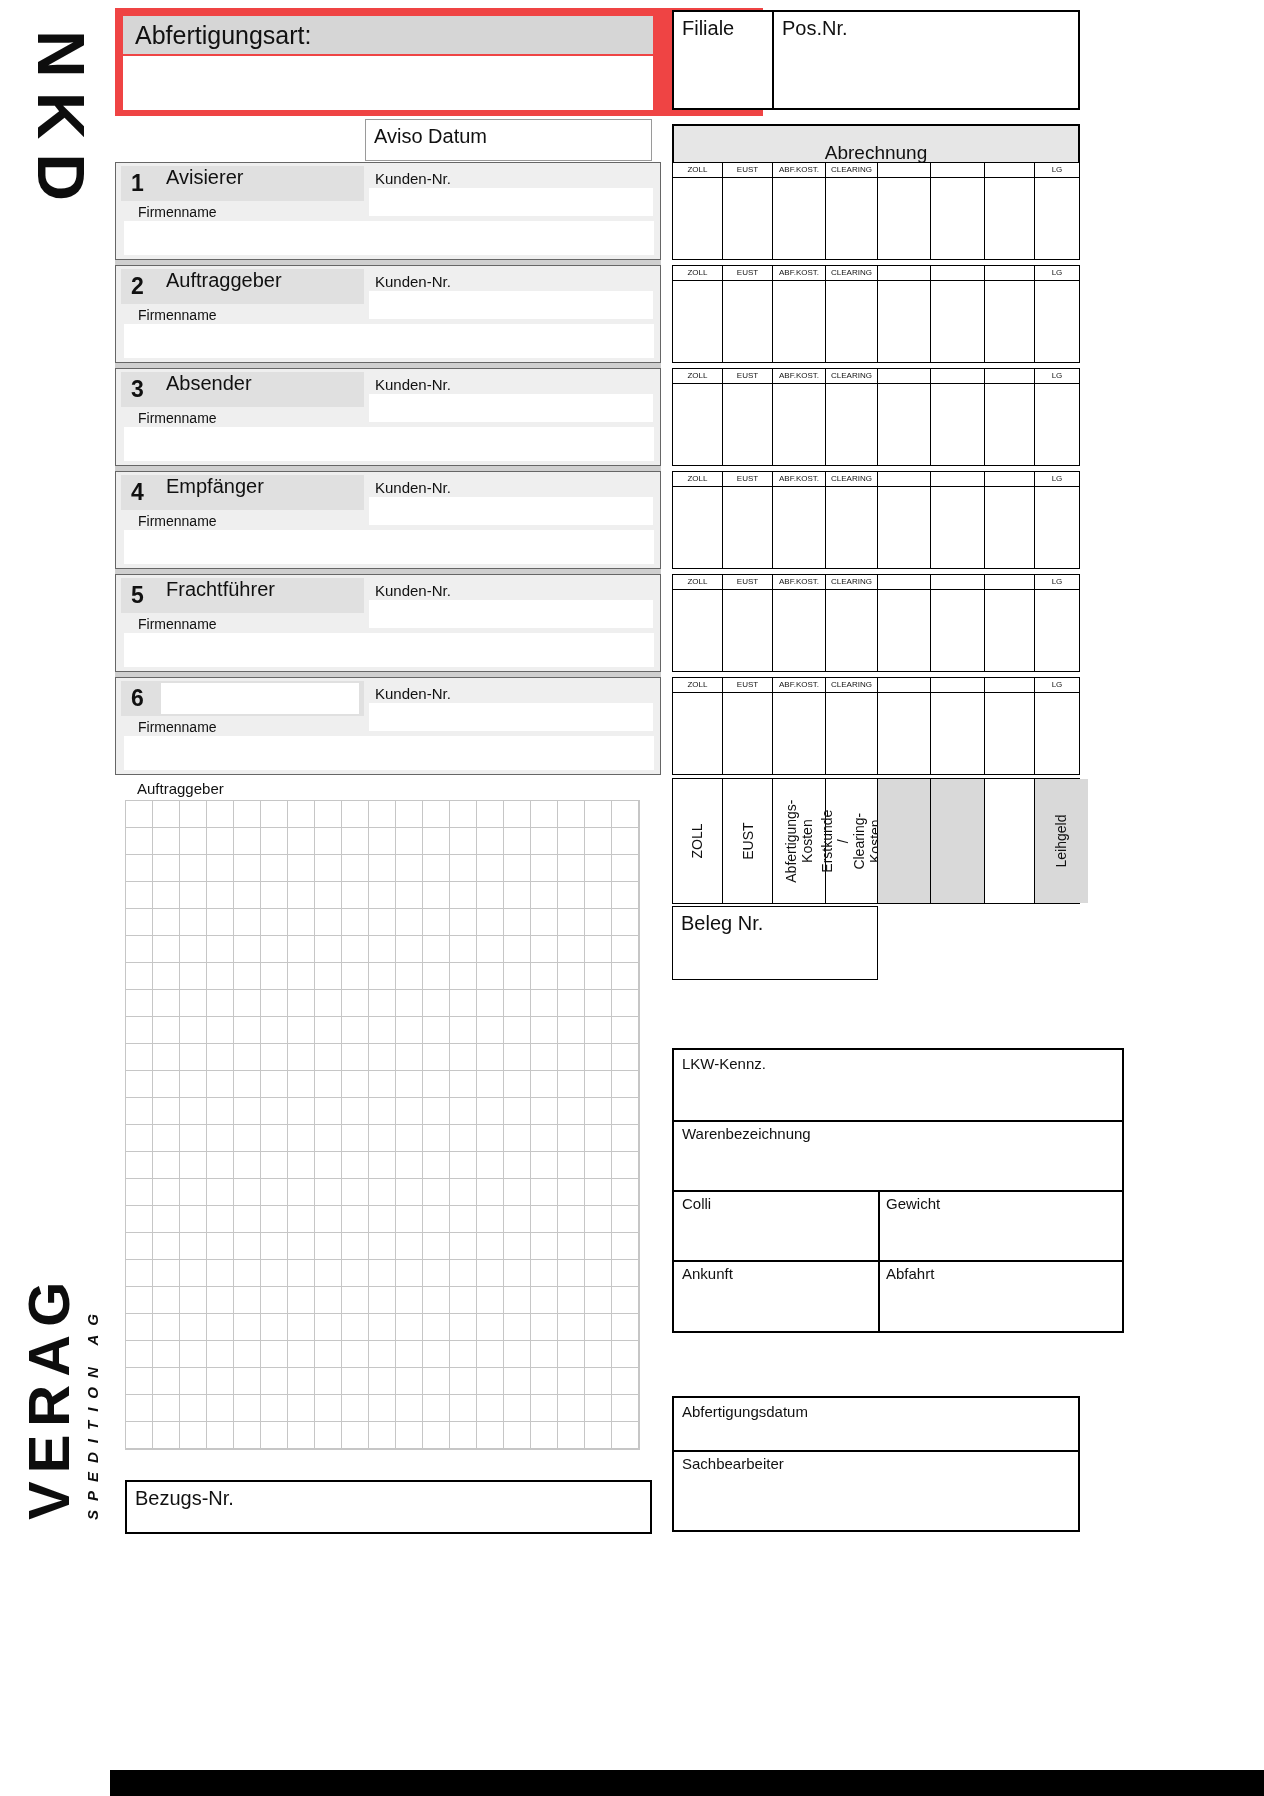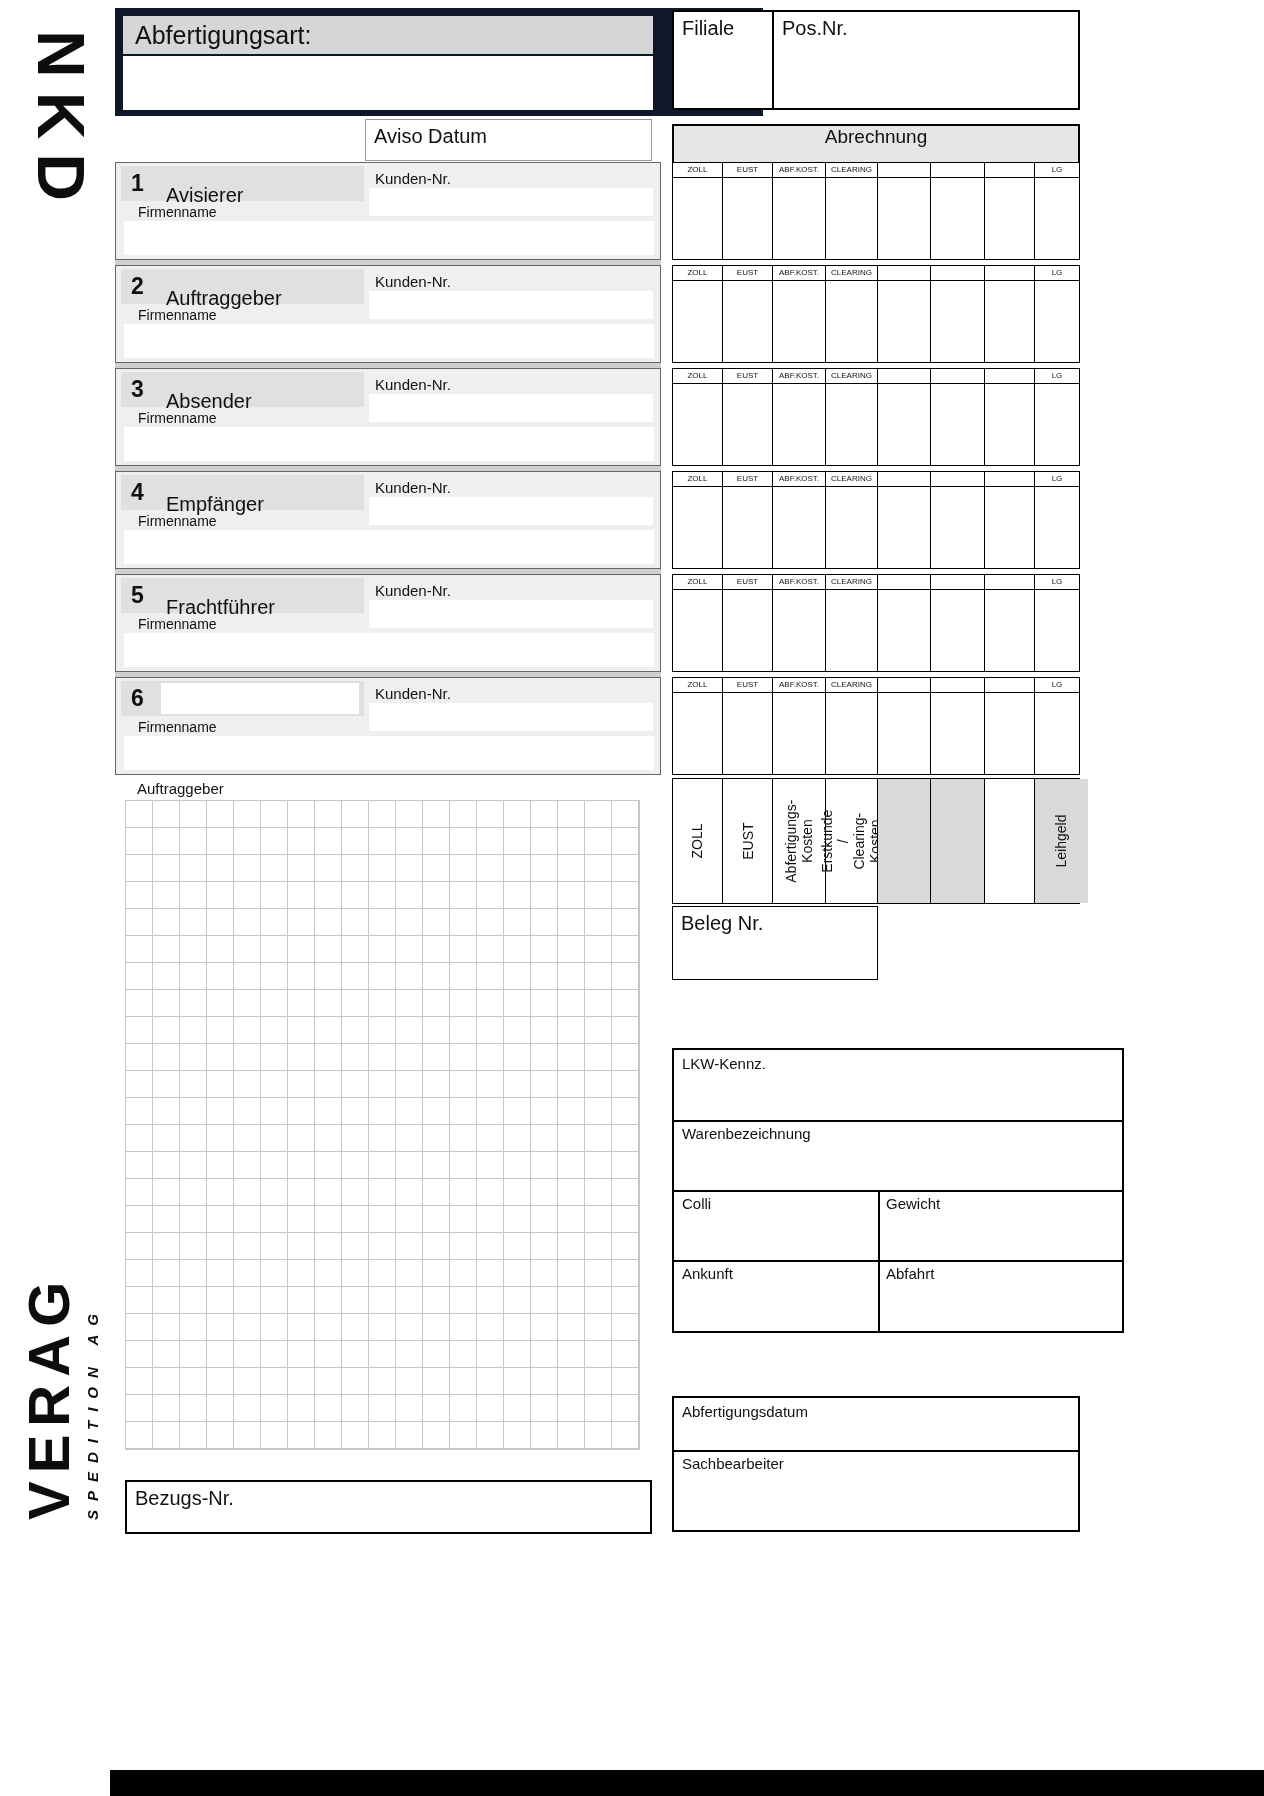--- a/index.html
+++ b/index.html
@@ -15,41 +15,41 @@
     letter-spacing:14px; line-height:1; color:#0d0d0d; white-space:nowrap;
   }
   .verag {
     position:absolute; left:20px; top:1520px; transform-origin:0 0;
     transform:rotate(-90deg); line-height:1; white-space:nowrap; color:#0d0d0d;
   }
   .verag-big { font-size:58px; font-weight:900; letter-spacing:8px; }
   .verag-sub { font-size:15px; font-weight:bold; font-style:italic; letter-spacing:9px; margin-top:7px; }
 
   
-  .abf-panel { position:absolute; left:115px; top:8px; width:648px; height:108px; background:#0f172a; }
+  .abf-panel { position:absolute; left:115px; top:8px; width:648px; height:108px; background:#ef4444; }
   .abf-band  { position:absolute; left:8px; top:8px; width:530px; height:38px; background:#d6d6d6; }
   .abf-label { position:absolute; left:12px; top:5px; font-size:25px; }
   .abf-input { position:absolute; left:8px; top:48px; width:530px; height:54px; background:#fff; }
 
   
   .filiale-box { position:absolute; left:672px; top:10px; width:408px; height:100px; border:2px solid #000; background:#fff; box-sizing:border-box; }
   .filiale-cell { position:absolute; left:0; top:0; width:100px; height:100%; border-right:2px solid #000; box-sizing:border-box; }
   .posnr-cell { position:absolute; left:100px; top:0; right:0; height:100%; }
   .cell-label { position:absolute; left:8px; top:5px; font-size:20px; }
 
   .aviso-box { position:absolute; left:365px; top:119px; width:287px; height:42px; background:#fff; border:1px solid #9a9a9a; box-sizing:border-box;text-align:center; }
 
-  .abr-header { position:absolute; left:672px; top:124px; width:408px; height:42px; background:#e6e6e6; border:2px solid #000; box-sizing:border-box; display:flex; align-items:flex-start; justify-content:center; font-size:19px; }
+  .abr-header { position:absolute; left:672px; top:124px; width:408px; height:42px; background:#e6e6e6; border:2px solid #000; box-sizing:border-box; display:flex; align-items:flex-end; justify-content:center; font-size:19px; }
 
   
   .party-backdrop { position:absolute; left:115px; top:162px; width:546px; height:613px; background:#cfcfcf; }
   .party { position:absolute; left:115px; width:546px; height:98px; background:#efefef; border:1px solid #666; box-sizing:border-box; }
   .party-band { position:absolute; left:5px; top:3px; width:243px; height:35px; background:#e0e0e0; }
   .pnum  { position:absolute; left:10px; top:4px; font-size:23px; font-weight:bold; }
-  .pname { position:absolute; left:45px; top:18px; font-size:20px; white-space:nowrap; }
+  .pname { position:absolute; left:45px; top:0; font-size:20px; white-space:nowrap; }
   .pname-input { position:absolute; left:40px; top:2px; width:198px; height:31px; background:#fff; }
   .klabel { position:absolute; left:259px; top:7px; font-size:15px; }
   .kinput { position:absolute; left:253px; top:25px; width:284px; height:28px; background:#fff; }
   .flabel { position:absolute; left:22px; top:41px; font-size:14px; }
   .finput { position:absolute; left:8px; top:58px; width:530px; height:34px; background:#fff; }
 
   
   .row-abr, .row-rot {
     position:absolute; left:672px; width:408px; background:#fff;
     border:1px solid #000; box-sizing:border-box; display:grid;

